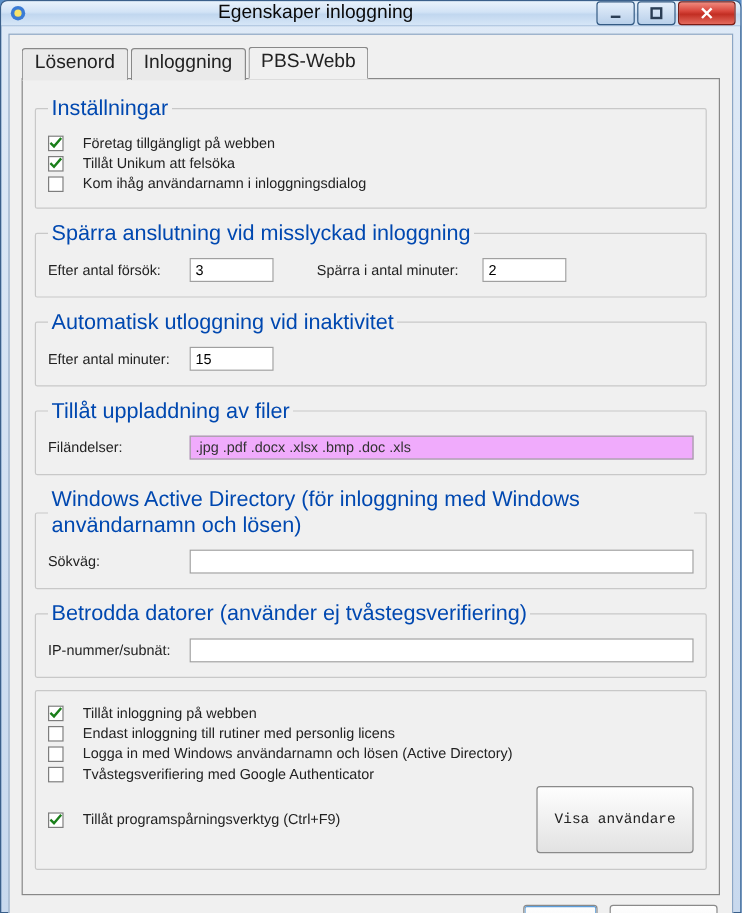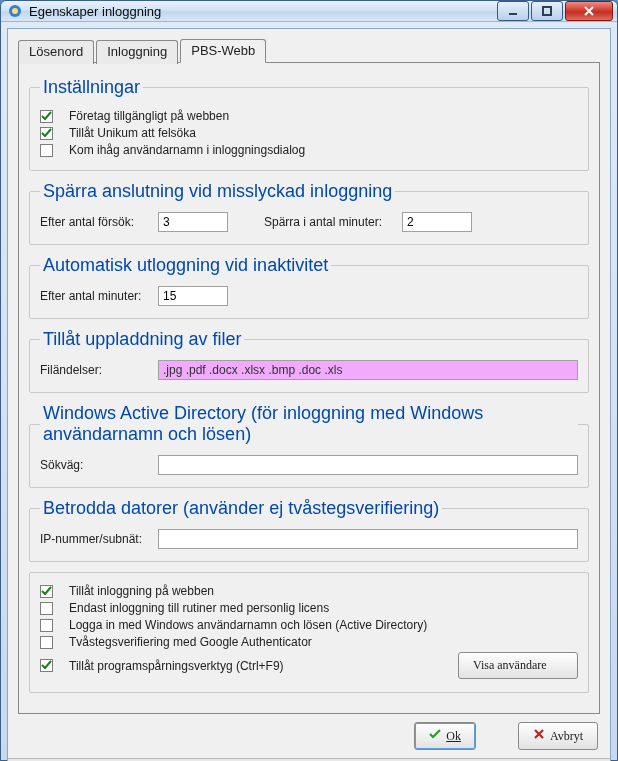--- a/index.html
+++ b/index.html
@@ -35,21 +35,22 @@
   .titlebar .icon {
     width: 16px; height: 16px;
     margin-right: 6px;
     display: inline-flex;
     align-items: center;
     justify-content: center;
   }
   .titlebar .title {
     flex: 1;
     color: #0a0a0a;
-    font-size: 13px;
+    font-size: 16px;
+    text-align: center;
   }
   .win-buttons { display: flex; gap: 2px; }
   .win-btn {
     width: 32px; height: 20px;
     border: 1px solid #345b84;
     border-radius: 3px;
     display: flex; align-items: center; justify-content: center;
     background: linear-gradient(#e5effb, #b9d0ea);
     cursor: default;
   }
@@ -78,21 +79,21 @@
     position: relative;
     z-index: 2;
   }
   .tab {
     padding: 3px 10px 3px 10px;
     border: 1px solid #888;
     border-bottom: none;
     background: #eaeaea;
     margin-right: 2px;
     border-radius: 3px 3px 0 0;
-    font-size: 13px;
+    font-size: 16px;
     cursor: default;
     position: relative;
     top: 1px;
     color: #222;
   }
   .tab.active {
     background: #f0f0f0;
     top: 0;
     padding-bottom: 4px;
     border-bottom: 1px solid #f0f0f0;
@@ -140,29 +141,28 @@
     font-size: 12px;
   }
   .ro {
     background: #f0abfc;
     color:#333;
   }
   .btn {
     border: 1px solid #8a8a8a;
     background: linear-gradient(#fefefe, #e2e2e2);
     border-radius: 3px;
-    padding: 5px 14px;
-    font-family: Liberation Serif, serif;
+    padding: 20px 14px;
+    font-family: Liberation Mono, monospace;
     font-size: 12px;
     display: inline-flex;
     align-items: center;
     gap: 5px;
     cursor: default;
     color:#222;
-    margin-left:32px;
   }
   .btn.default { box-shadow: 0 0 0 1px #5b9dd9 inset; justify-content: center; }
   .footer-btns {
     display: flex;
     justify-content: flex-end;
     gap: 10px;
     padding: 8px 12px 8px 8px;
   }
   .statusbar {
     height: 22px;

